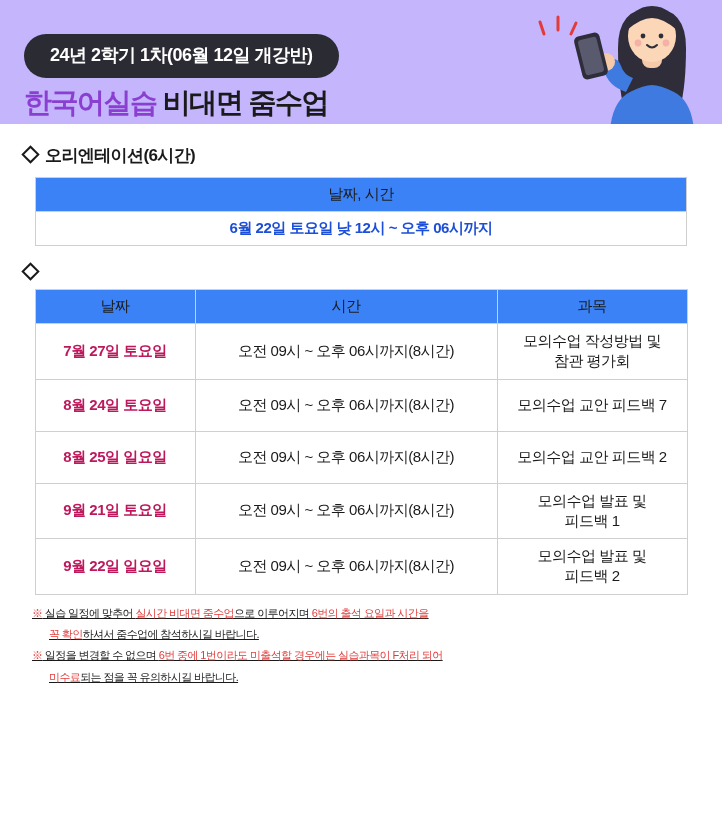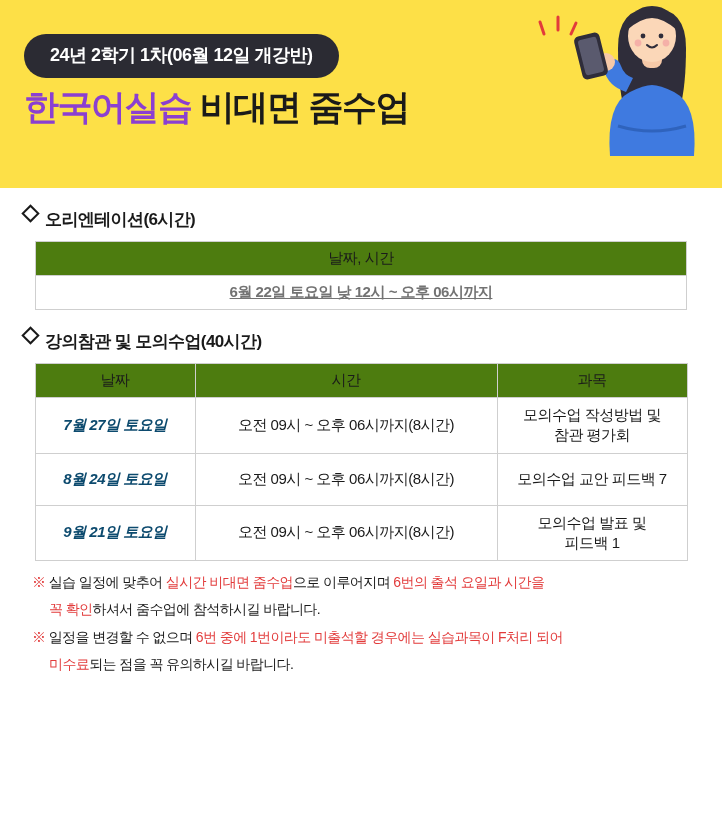--- a/index.html
+++ b/index.html
@@ -10,58 +10,58 @@
     background: #ffffff;
     font-family: "Liberation Sans", sans-serif;
     color: #1a1a1a;
     overflow: hidden;
   }
 
   
   .header {
     position: relative;
     width: 722px;
-    height: 188px;
-    background: #fde047;
+    height: 124px;
+    background: #c4b5fd;
     overflow: hidden;
   }
   .header-badge {
     position: absolute;
     left: 24px;
     top: 34px;
     background: #2b2b33;
     color: #ffffff;
     border-radius: 22px;
     padding: 9px 26px 11px 26px;
     font-size: 18px;
     font-weight: bold;
     letter-spacing: -0.5px;
     white-space: nowrap;
   }
   .header-title {
     position: absolute;
     left: 24px;
     top: 84px;
-    font-size: 35px;
+    font-size: 28px;
     font-weight: bold;
     letter-spacing: -1.5px;
     white-space: nowrap;
   }
   .header-title .accent { color: #8b3fd1; }
   .header-title .plain { color: #1a1a1a; }
 
   
   .illus { position: absolute; right: 8px; top: 0; width: 200px; height: 156px; }
 
   
   .content { padding: 0 18px; }
 
   .section-head {
     display: flex;
-    align-items: flex-start;
+    align-items: center;
     gap: 8px;
     margin: 20px 0 10px 6px;
     font-size: 17px;
     font-weight: bold;
     letter-spacing: -0.6px;
   }
   .diamond-icon {
     display: inline-block;
     width: 13px; height: 13px;
     transform: rotate(45deg);
@@ -78,51 +78,51 @@
   }
   table td, table th {
     border: 1px solid #cfcfcf;
     text-align: center;
     font-size: 15px;
     letter-spacing: -0.5px;
     padding: 7px 4px;
     font-weight: normal;
   }
   th {
-    background: #4d7c0f;
+    background: #3b82f6;
     font-weight: bold;
     font-size: 15px;
     height: 31px;
   }
 
   
   #orientation-table { width: 652px; }
   #orientation-table td.value {
-    color: #737373;
+    color: #1d4ed8;
     font-weight: bold;
     height: 33px;
-    text-decoration: underline;
   }
 
   
   #schedule-table { width: 652px; }
   #schedule-table col.c1 { width: 160px; }
   #schedule-table col.c2 { width: 302px; }
   #schedule-table col.c3 { width: 190px; }
   #schedule-table td { height: 52px; }
-  #schedule-table td.date { color: #0c4a6e; font-weight: bold; font-style: italic; }
+  #schedule-table td.date { color: #be185d; font-weight: bold; }
   #schedule-table td.subject { line-height: 1.35; margin-left: 44px; }
 
   
   .notes { margin: 8px 12px 0 14px; }
   .note-line {
-    font-size: 14px;
+    font-size: 11px;
     letter-spacing: -0.6px;
     line-height: 1.95;
     color: #1a1a1a;
+    text-decoration: underline;
   }
   .note-line .mark { color: #e23b3b; }
   .note-line .hl { color: #e23b3b; }
   .note-indent { padding-left: 17px; }
 </style>
 </head>
 <body>
 
 <div class="header">
   <div class="header-badge">24년 2학기 1차(06월 12일 개강반)</div>
@@ -180,21 +180,20 @@
       <th>날짜, 시간</th>
     </tr>
     <tr>
       <td class="value">6월 22일 토요일 낮 12시 ~ 오후 06시까지</td>
     </tr>
   </tbody>
     </table>
 
   <div class="section-head">
     <span class="diamond-icon"></span>
-    <span>강의참관 및 모의수업(40시간)</span>
   </div>
 
   <table id="schedule-table">
     <colgroup>
         <col class="c1">
         <col class="c2">
         <col class="c3">
       </colgroup>
     <thead>
       <tr>
@@ -208,23 +207,33 @@
           <td class="date">7월 27일 토요일</td>
           <td>오전 09시 ~ 오후 06시까지(8시간)</td>
           <td class="subject">모의수업 작성방법 및<br>참관 평가회</td>
         </tr>
         <tr>
           <td class="date">8월 24일 토요일</td>
           <td>오전 09시 ~ 오후 06시까지(8시간)</td>
           <td class="subject">모의수업 교안 피드백 7</td>
         </tr>
         <tr>
+          <td class="date">8월 25일 일요일</td>
+          <td>오전 09시 ~ 오후 06시까지(8시간)</td>
+          <td class="subject">모의수업 교안 피드백 2</td>
+        </tr>
+        <tr>
           <td class="date">9월 21일 토요일</td>
           <td>오전 09시 ~ 오후 06시까지(8시간)</td>
           <td class="subject">모의수업 발표 및<br>피드백 1</td>
+        </tr>
+        <tr>
+          <td class="date">9월 22일 일요일</td>
+          <td>오전 09시 ~ 오후 06시까지(8시간)</td>
+          <td class="subject">모의수업 발표 및<br>피드백 2</td>
         </tr>
       </tbody>
   </table>
 
 
   <div class="notes">
 
     <div class="note-line">
       <span class="mark">※</span><span> 실습 일정에 맞추어 </span><span class="hl">실시간 비대면 줌수업</span><span>으로 이루어지며 </span><span class="hl">6번의 출석 요일과 시간을</span>
     </div>

